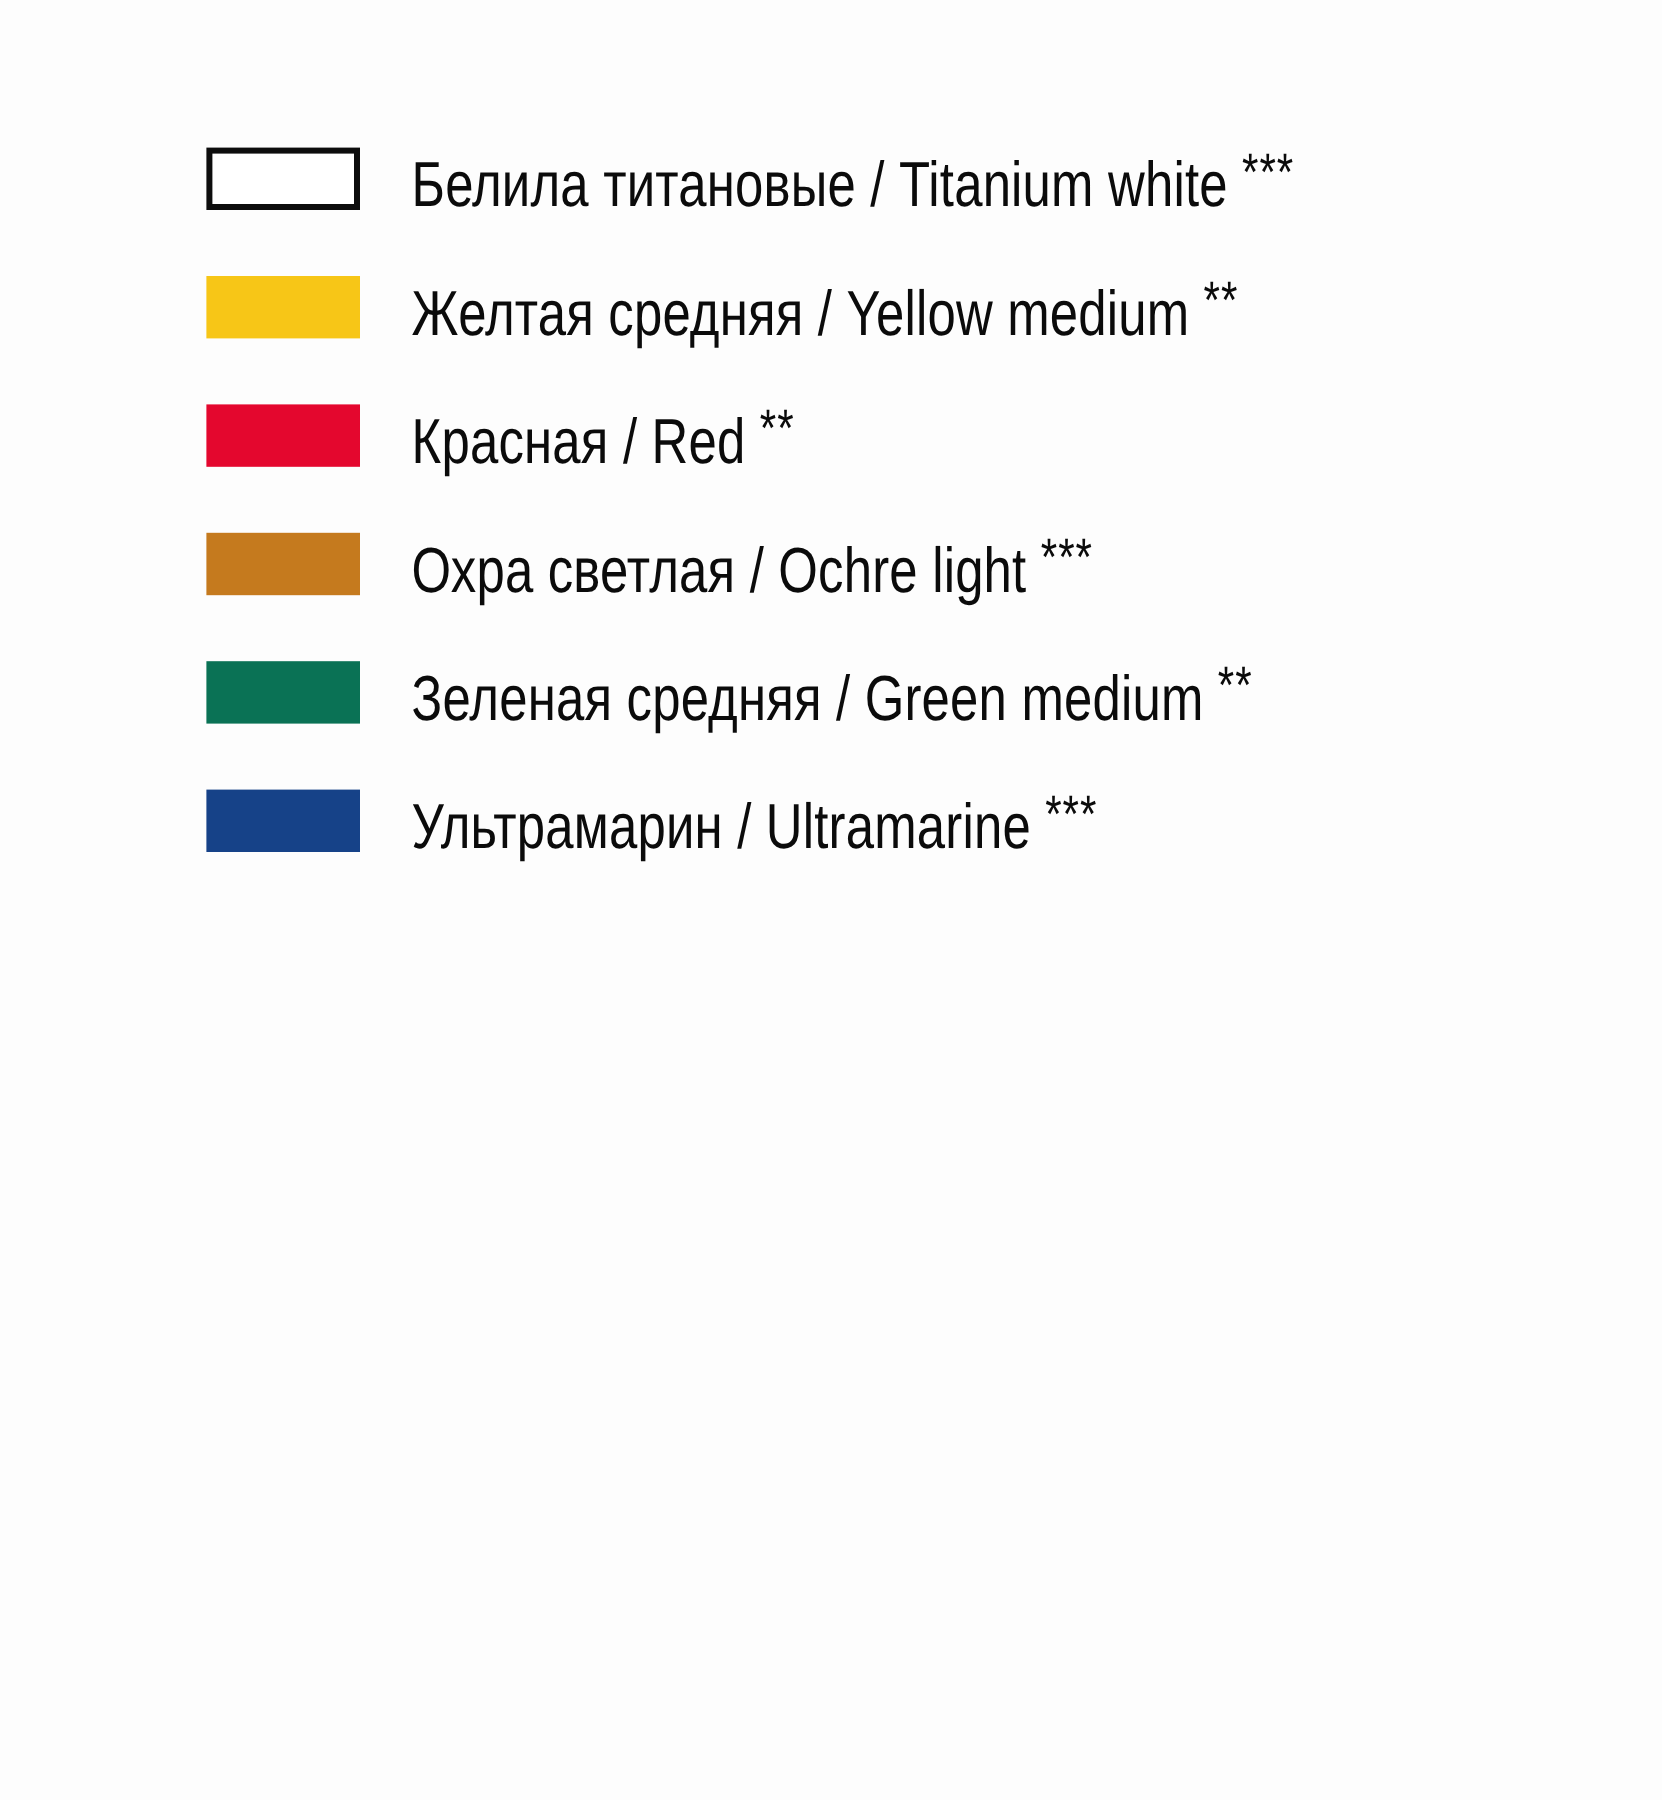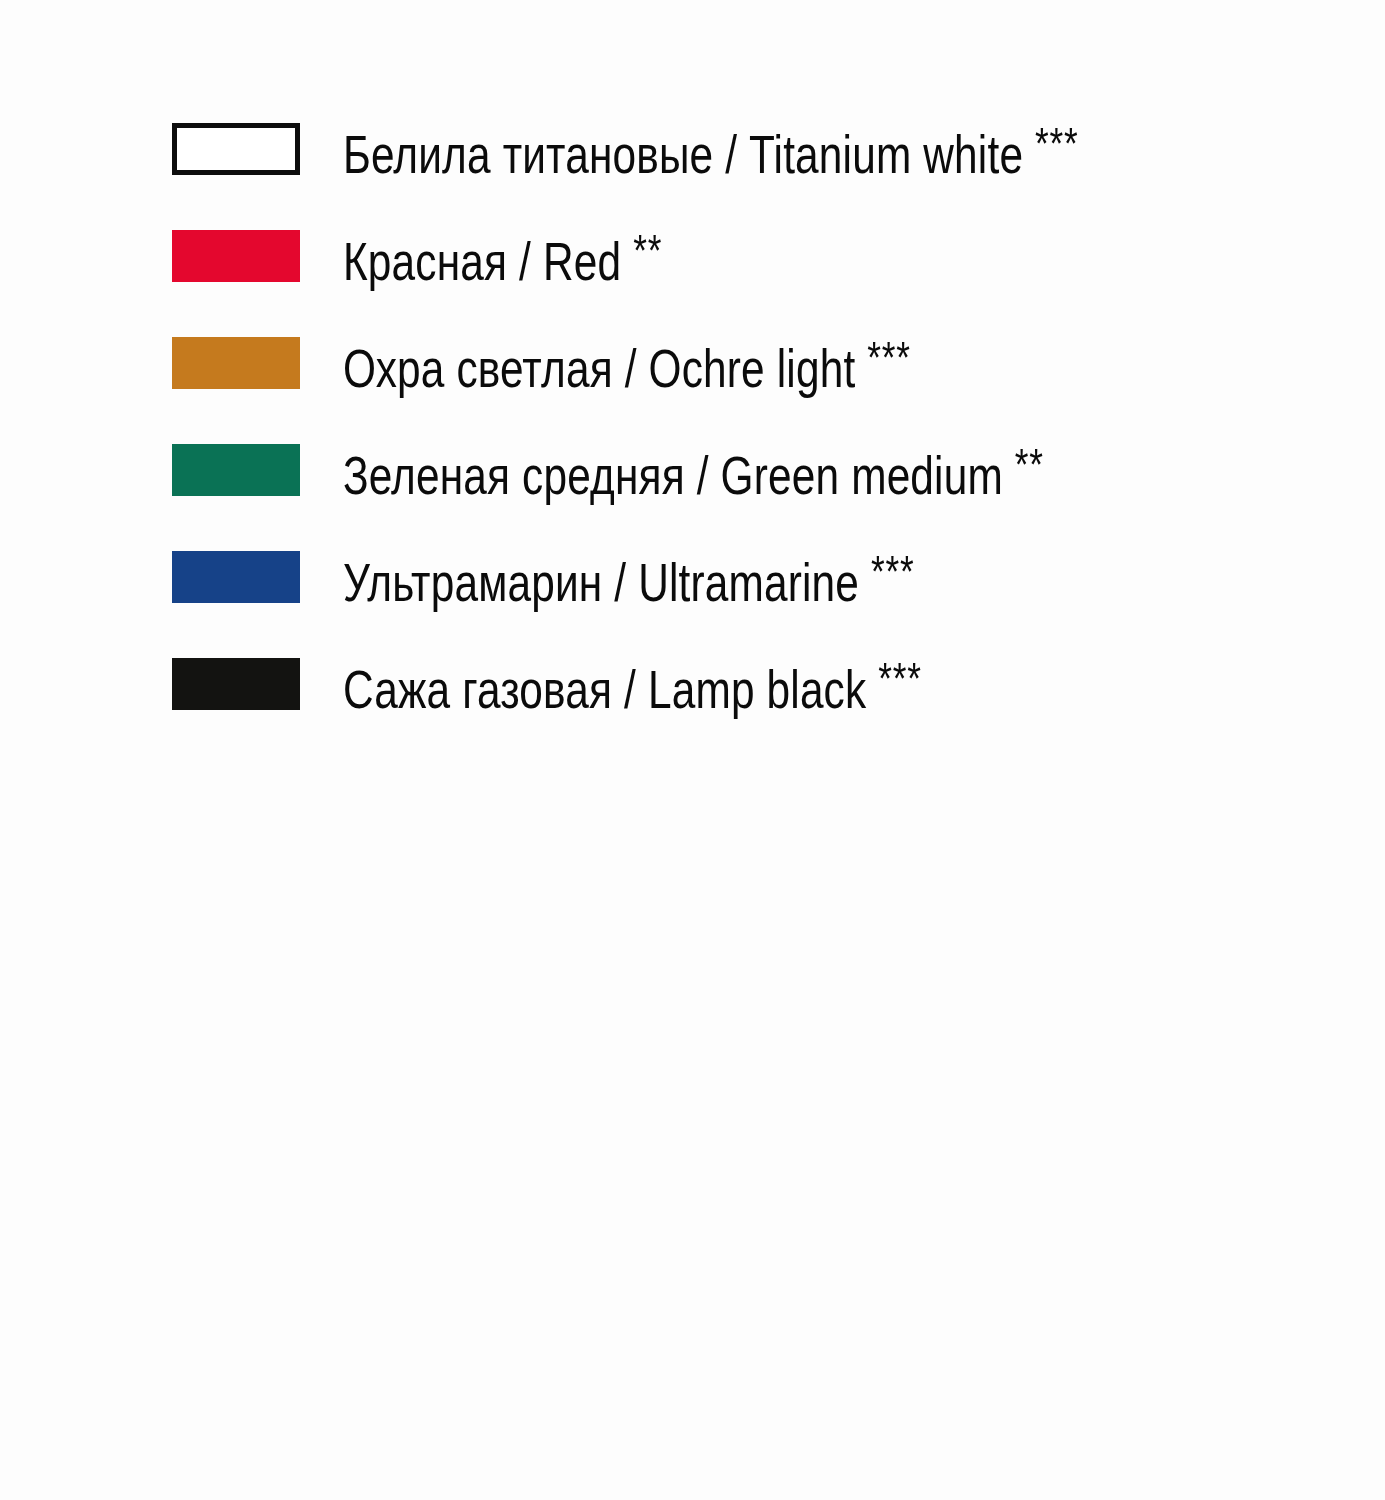--- a/index.html
+++ b/index.html
@@ -73,33 +73,33 @@
 </head>
 <body>
 
 <div id="legend">
   <div class="swatch-list">
       <div class="swatch-row">
         <div class="swatch-chip outlined" style="background: rgb(255, 255, 255); border-color: rgb(13, 13, 13);"></div>
         <div class="swatch-label">Белила титановые / Titanium white <span class="stars">***</span></div>
       </div>
       <div class="swatch-row">
+        <div class="swatch-chip" style="background: rgb(247, 198, 23);"></div>
+        <div class="swatch-label">Желтая средняя / Yellow medium <span class="stars">**</span></div>
+      </div>
+      <div class="swatch-row">
         <div class="swatch-chip" style="background: rgb(228, 7, 46);"></div>
         <div class="swatch-label">Красная / Red <span class="stars">**</span></div>
       </div>
       <div class="swatch-row">
         <div class="swatch-chip" style="background: rgb(197, 122, 30);"></div>
         <div class="swatch-label">Охра светлая / Ochre light <span class="stars">***</span></div>
       </div>
       <div class="swatch-row">
         <div class="swatch-chip" style="background: rgb(10, 114, 85);"></div>
         <div class="swatch-label">Зеленая средняя / Green medium <span class="stars">**</span></div>
       </div>
       <div class="swatch-row">
         <div class="swatch-chip" style="background: rgb(22, 66, 136);"></div>
         <div class="swatch-label">Ультрамарин / Ultramarine <span class="stars">***</span></div>
       </div>
-      <div class="swatch-row">
-        <div class="swatch-chip" style="background: rgb(19, 19, 17);"></div>
-        <div class="swatch-label">Сажа газовая / Lamp black <span class="stars">***</span></div>
-      </div>
     </div>
 </div>
 
 </body></html>

